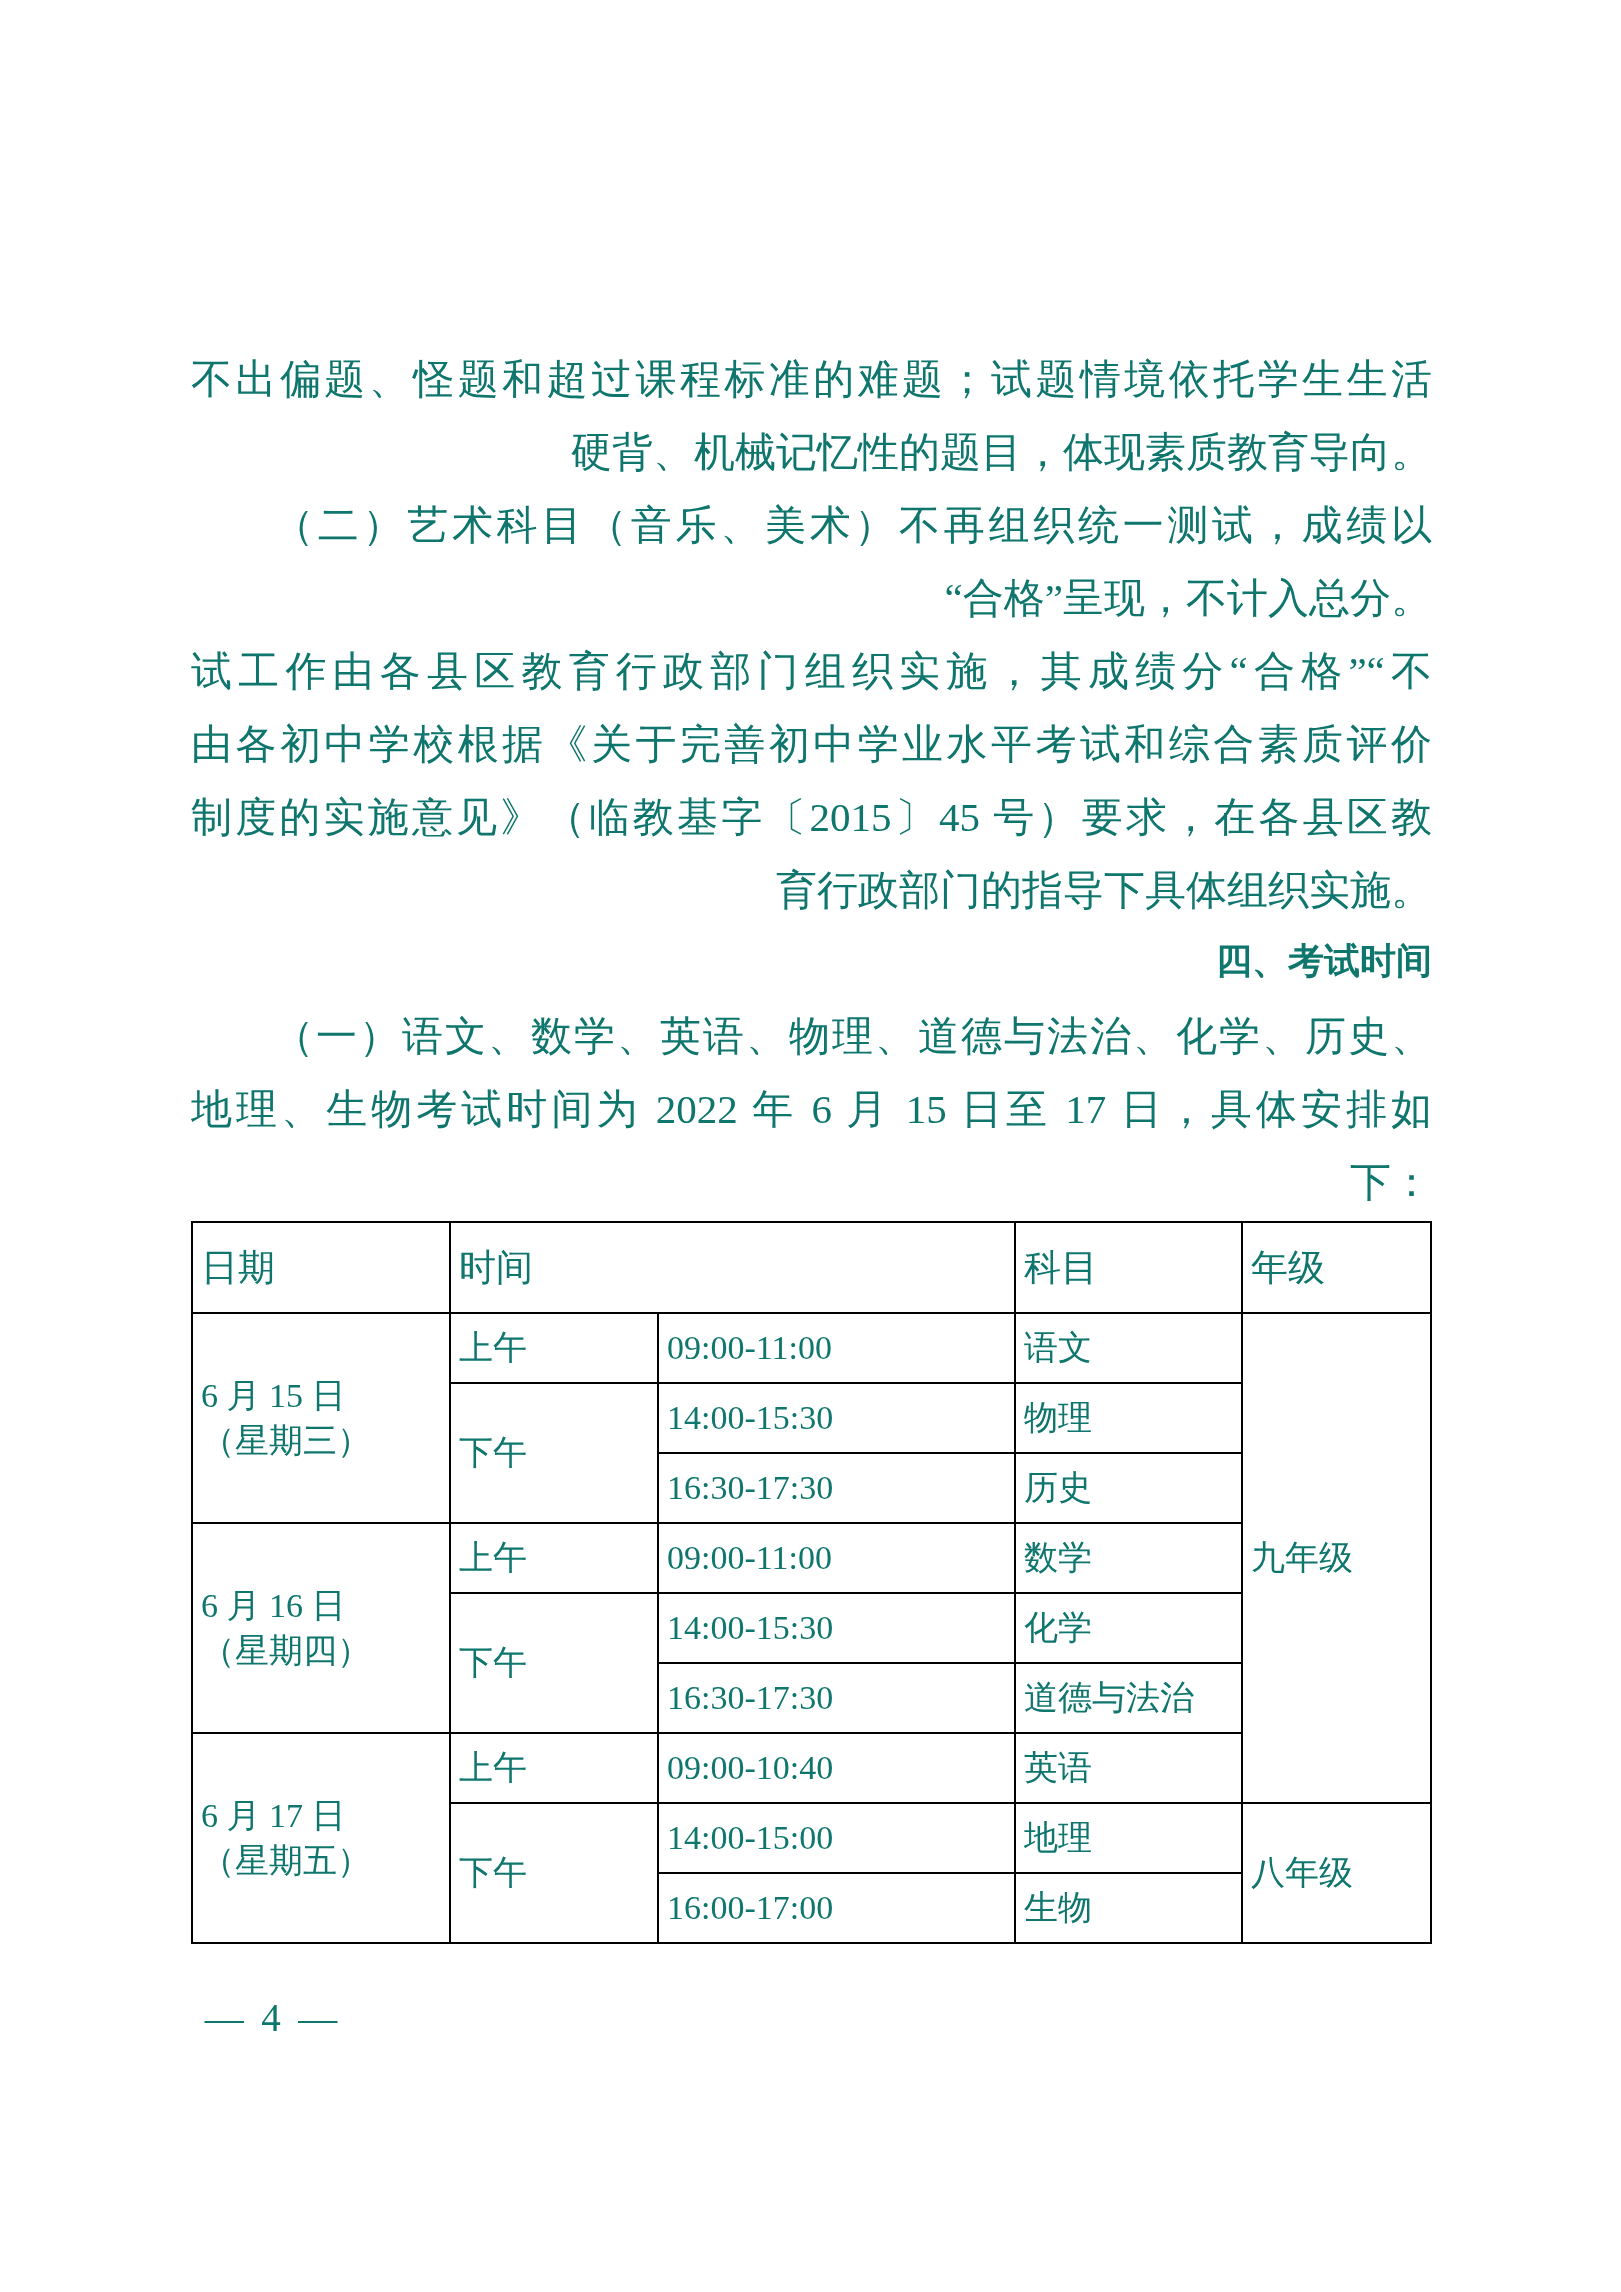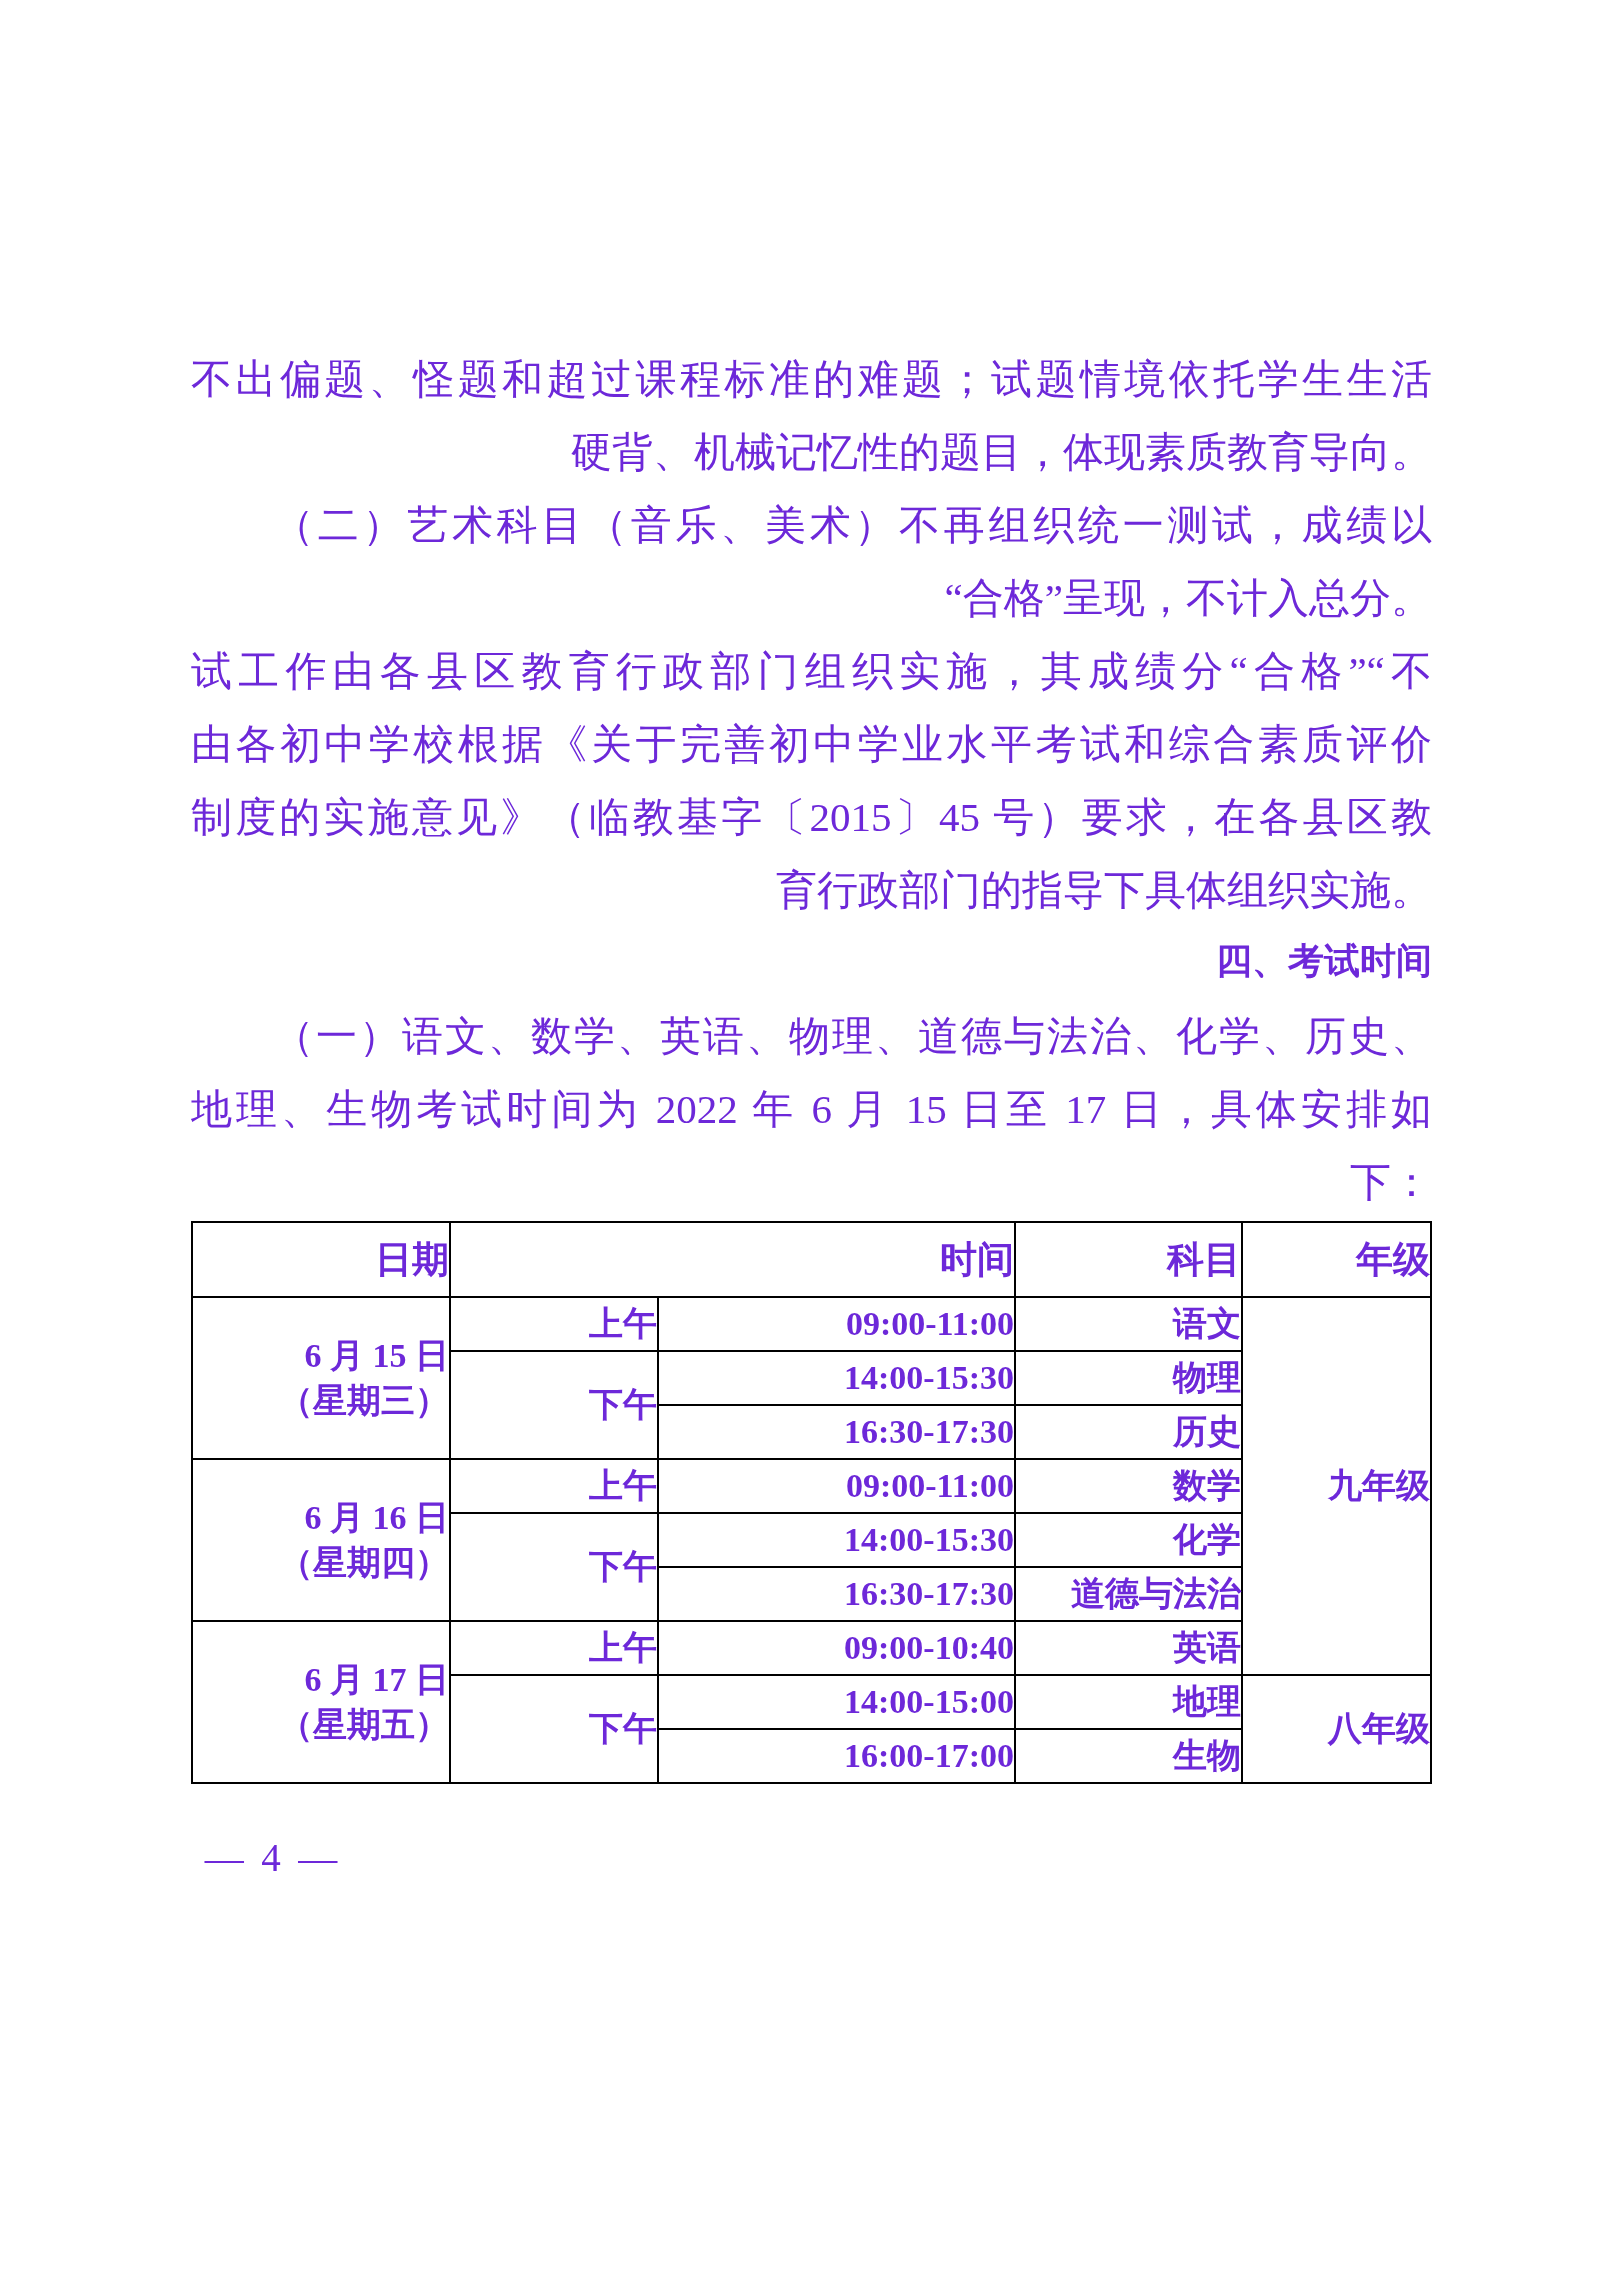--- a/index.html
+++ b/index.html
@@ -2,21 +2,21 @@
 <html lang="zh"><head>
 <meta charset="utf-8">
 <style>
   html, body { margin: 0; padding: 0; background: #888; }
   .page {
     position: relative;
     width: 1621px;
     height: 2293px;
     margin: 0 auto;
     background: #ffffff;
-    color: #6d28d9;
+    color: #0f766e;
     font-family: "Liberation Serif", "DejaVu Serif", serif;
     overflow: hidden;
   }
   .content {
     position: absolute;
     left: 191px;
     top: 343px;
     width: 1241px;
   }
   .line {
@@ -41,24 +41,24 @@
     font-size: 36px;
   }
   table.sched {
     border-collapse: collapse;
     width: 1241px;
     margin-top: 2px;
     table-layout: fixed;
   }
   table.sched th, table.sched td {
     border: 2px solid #000;
-    text-align: right;
+    text-align: left;
     vertical-align: middle;
-    padding: 0;
-    font-weight: bold;
+    padding: 8px;
+    font-weight: normal;
   }
   table.sched { border: 2.9px solid #000; }
   table.sched th {
     height: 73px;
     font-size: 37px;
   }
   table.sched td {
     height: 52px;
     font-size: 34px;
   }

